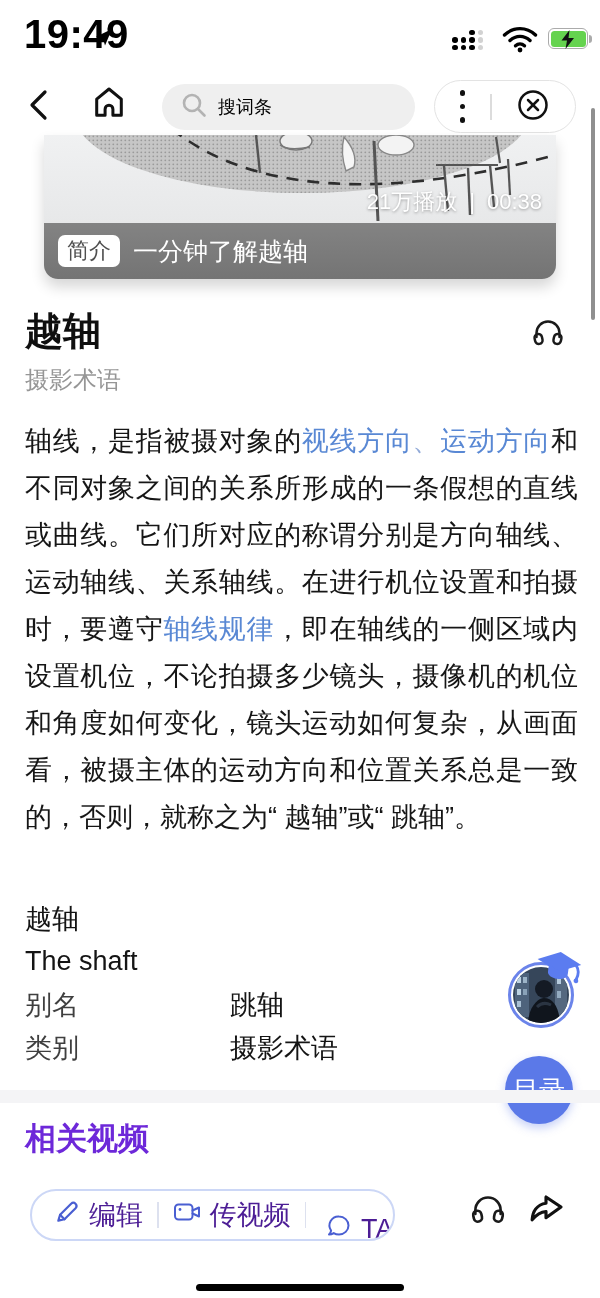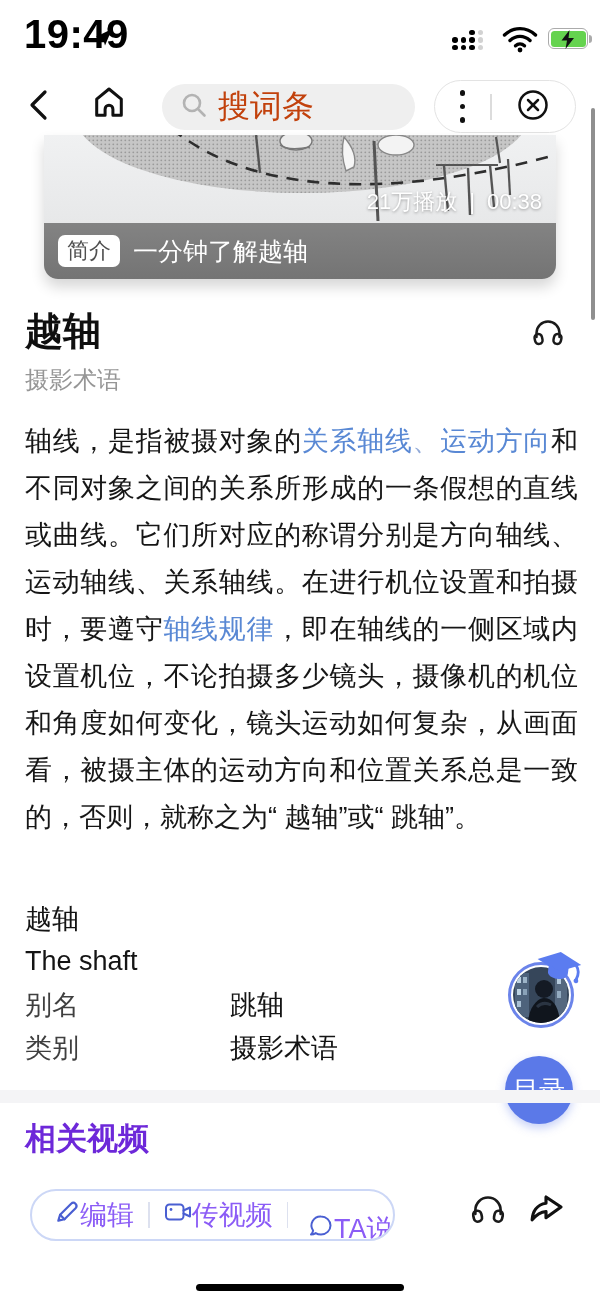--- a/index.html
+++ b/index.html
@@ -22,21 +22,21 @@
   .battery { left:548px; top:28px; width:40px; height:21px; border:1.5px solid #ababab; border-radius:6px; }
   .battery .fill { position:absolute; inset:1.5px; background:#65d34f; border-radius:3.5px; }
   .battery .bolt { position:absolute; left:10px; top:1px; }
   .battery .nub { position:absolute; right:-5px; top:6px; width:3px; height:8px; background:#ababab; border-radius:0 3px 3px 0; }
 
   
   .back-btn { left:26px; top:88px; }
   .home-btn { left:90px; top:84px; }
   .search-pill { left:162px; top:84px; width:253px; height:46px; background:#efefef; border-radius:23px;
     display:flex; align-items:center; padding-left:18px; gap:10px; }
-  .search-pill .ph { font-size:32px; color:#c2410c; }
+  .search-pill .ph { font-size:18px; color:#000000; }
   .menu-pill { left:434px; top:80px; width:142px; height:53px; border:1.5px solid #e3e3e3; border-radius:27px;
     background:#fff; display:flex; align-items:center; justify-content:space-evenly; }
   .menu-pill .vdiv { width:1.5px; height:26px; background:#dcdcdc; }
   .kebab { display:flex; flex-direction:column; gap:8px; }
   .kebab i { width:5.5px; height:5.5px; border-radius:50%; background:#111; }
 
   
   .vcard { left:44px; top:135px; width:512px; border-radius:0 0 14px 14px; overflow:hidden;
     box-shadow:0 8px 14px rgba(0,0,0,.16); }
   .vimg { position:relative; width:512px; height:88px; background:linear-gradient(180deg,#f0f1f2,#e7e8e9); }
@@ -74,21 +74,21 @@
   .toc-btn { left:505px; top:1056px; width:68px; height:68px; border-radius:50%; background:#5b79e8;
     color:#fff; font-size:26px; display:flex; align-items:center; justify-content:center;
     box-shadow:0 4px 10px rgba(91,121,232,.35); }
 
   .sec-divider { left:0; top:1090px; width:600px; height:13px; background:#f4f4f6; }
   .sec-title { left:25px; top:1118px; font-size:31px; font-weight:700; color:#6d28d9; }
 
   
   .toolbar { left:30px; top:1189px; width:365px; height:52px; border:2px solid #ccd7f6; border-radius:27px;
     background:#fff; display:flex; align-items:center; overflow:hidden; }
-  .tb-item { display:flex; align-items:center; color:#8b5cf6; font-size:27px; padding:0 14px; white-space:nowrap; }
+  .tb-item { display:flex; align-items:center; gap:9px; color:#4c1d95; font-size:27px; padding:0 14px; white-space:nowrap; }
   .tb-item.first { padding-left:22px; }
   .tb-div { width:1.5px; height:26px; background:#dde1ef; flex:none; }
   .tb-item.ta { transform:translateY(14px); padding-left:20px; }
   .listen-bottom { left:470px; top:1192px; }
   .share-btn { left:526px; top:1190px; }
 
   .home-indicator { left:196px; top:1284px; width:208px; height:7px; border-radius:4px; background:#000; }
 </style>
 </head>
 <body>
@@ -211,21 +211,21 @@
 <h1 class="abs entry-title">越轴</h1>
 <div class="abs listen-top">
   <svg width="32" height="31" viewBox="0 0 32 31" fill="none" stroke="#1a1a1a" stroke-width="2.5" stroke-linecap="round">
     <path d="M4.5 21 v-4 a11.5 11.5 0 0 1 23 0 v4"></path>
     <rect x="2.8" y="18" width="7.5" height="10" rx="3.7" transform="rotate(-12 6.5 23)"></rect>
     <rect x="21.7" y="18" width="7.5" height="10" rx="3.7" transform="rotate(12 25.5 23)"></rect>
   </svg>
 </div>
 <div class="abs entry-sub">摄影术语</div>
 
-<p class="abs para"><span>轴线，是指被摄对象的</span><span class="plink">关系轴线</span><span class="plink muted">、</span><span class="plink">运动方向</span><span>和不同对象之间的关系所形成的一条假想的直线或曲线。它们所对应的称谓分别是方向轴线、运动轴线、关系轴线。在进行机位设置和拍摄时，要遵守</span><span class="plink">轴线规律</span><span>，即在轴线的一侧区域内设置机位，不论拍摄多少镜头，摄像机的机位和角度如何变化，镜头运动如何复杂，从画面看，被摄主体的运动方向和位置关系总是一致的，否则，就称之为“ 越轴”或“ 跳轴”。</span></p>
+<p class="abs para"><span>轴线，是指被摄对象的</span><span class="plink">视线方向</span><span class="plink muted">、</span><span class="plink">运动方向</span><span>和不同对象之间的关系所形成的一条假想的直线或曲线。它们所对应的称谓分别是方向轴线、运动轴线、关系轴线。在进行机位设置和拍摄时，要遵守</span><span class="plink">轴线规律</span><span>，即在轴线的一侧区域内设置机位，不论拍摄多少镜头，摄像机的机位和角度如何变化，镜头运动如何复杂，从画面看，被摄主体的运动方向和位置关系总是一致的，否则，就称之为“ 越轴”或“ 跳轴”。</span></p>
 
 <div class="abs infobox">
   <div class="irow">
     <span class="ivalue">越轴</span>
   </div>
   <div class="irow">
     <span class="ivalue">The shaft</span>
   </div>
   <div class="irow">
     <span class="ilabel">别名</span>

